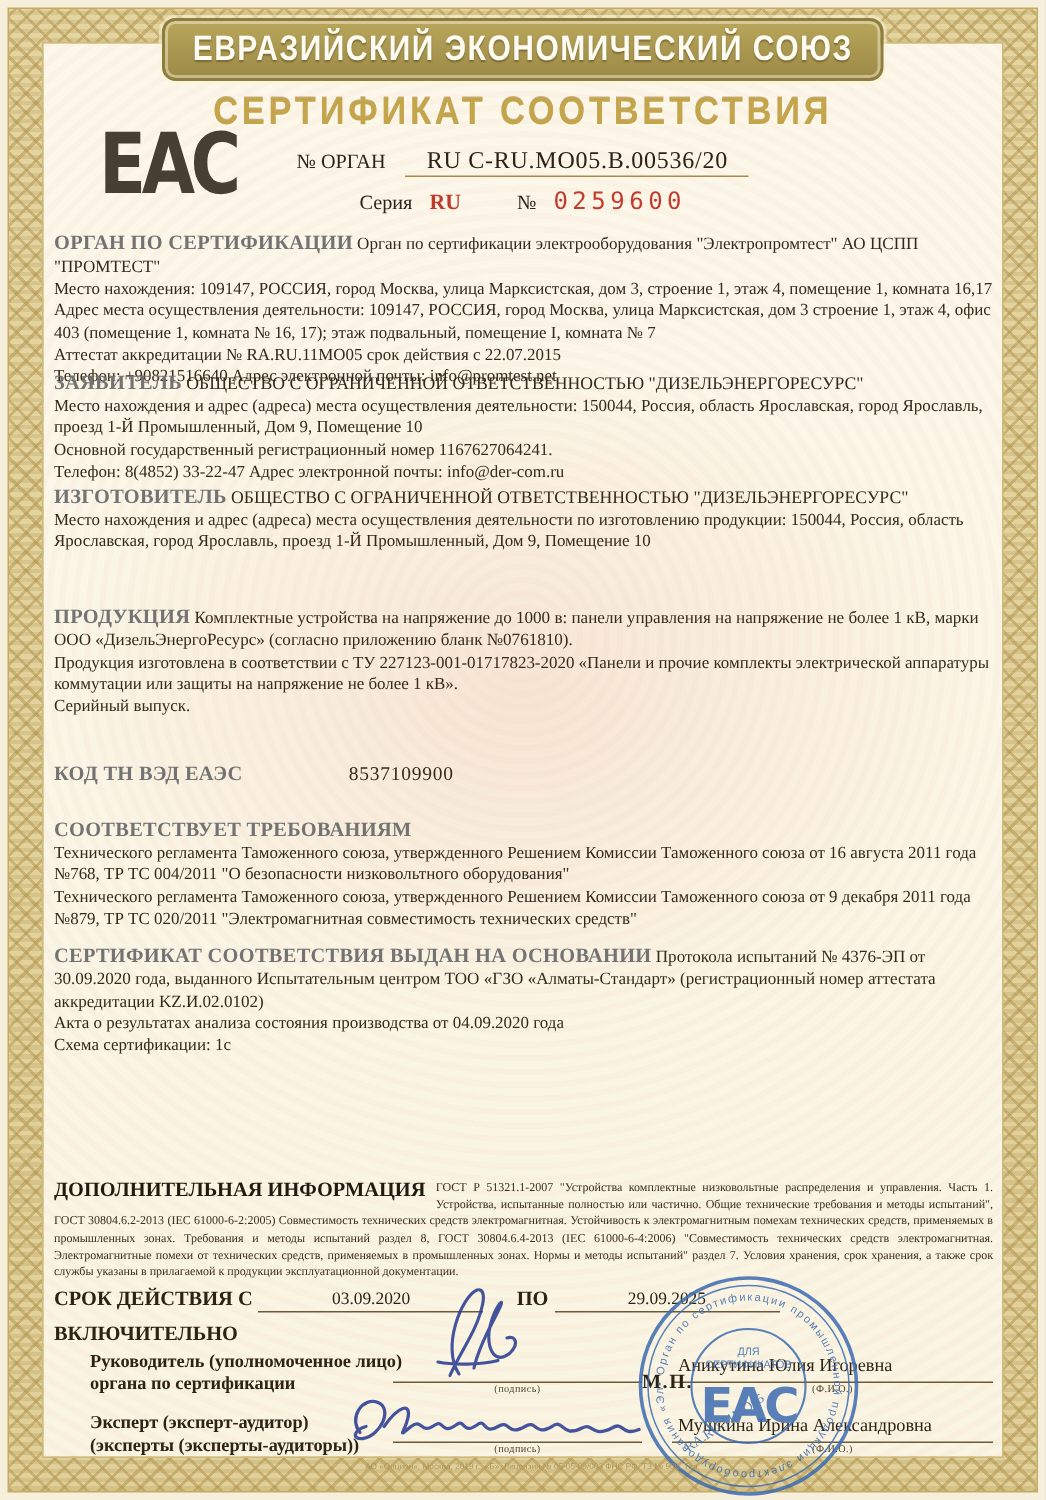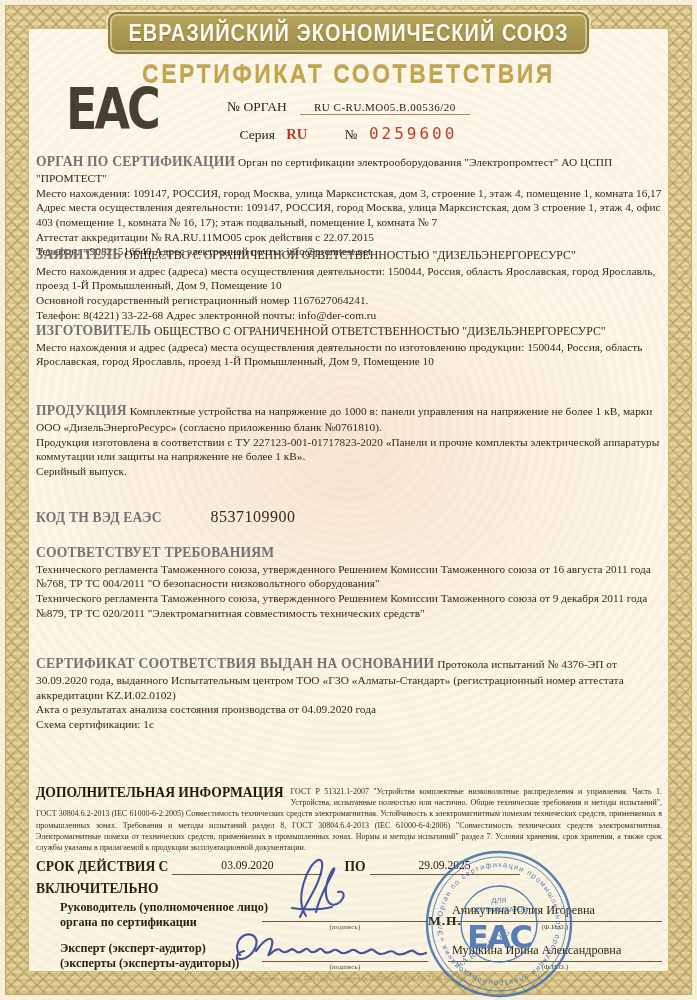--- a/index.html
+++ b/index.html
@@ -48,36 +48,36 @@
   .doc-title{
     left:0;right:0;top:61px;text-align:center;
     font-family:"Liberation Sans","DejaVu Sans",sans-serif;
     font-weight:bold;font-size:23px;letter-spacing:2.5px;color:#c5a54b;
     text-shadow:0 1px 0 rgba(255,252,235,.85), 0 -1px 0 rgba(128,98,38,.45);
     transform:scaleY(1.12);
   }
   .numrow{left:0;right:0;top:99px;text-align:center;font-size:13.5px;}
   .numrow .lbl{margin-right:10px;}
   .numrow .val{
-    font-size:11px;letter-spacing:.5px;border-bottom:1px solid #a58c4e;padding:0 14px 1px 14px;
+    font-size:16px;letter-spacing:.5px;border-bottom:1px solid #a58c4e;padding:0 14px 1px 14px;
   }
   .seriesrow{left:0;right:0;top:124px;text-align:center;font-size:13.5px;}
   .seriesrow .red{color:#c0392b;font-weight:bold;font-size:14.5px;}
   .seriesrow .series-val{margin:0 34px 0 8px;}
   .seriesrow .blank-val{
     font-family:"DejaVu Sans Mono","Liberation Mono",monospace;
     color:#c23b2c;font-size:16px;letter-spacing:3px;margin-left:8px;
   }
   
   .sec{left:36px;width:626px;line-height:1.3;font-size:11.3px;color:#332a1c;}
   .sec-head{font-weight:bold;font-size:13.6px;letter-spacing:.2px;color:#737373;}
   .lead{font-size:11.4px;}
   .lead-caps{font-size:11.8px;}
   .sec p{margin:0;padding:0;}
-  .code-val{font-size:16px;margin-left:46px;letter-spacing:.5px;}
+  .code-val{font-size:13px;margin-left:68px;letter-spacing:.5px;}
   
   .add-head{float:left;font-weight:bold;font-size:13.6px;margin-right:7px;line-height:1.05;color:#211a0f;}
   .add-text{font-size:8px;line-height:1.4;color:#3a2f1f;text-align:justify;}
   
   .validity{left:36px;width:626px;}
   .v-label{font-weight:bold;font-size:13.6px;}
   .v-slot{display:inline-block;width:150px;text-align:center;border-bottom:1px solid #6b5a3a;font-size:11.6px;vertical-align:bottom;padding-bottom:2px;}
   .v-po{margin:0 0 0 18px;}
   .v-incl{font-weight:bold;font-size:13.6px;margin-top:6px;}
   
@@ -128,21 +128,21 @@
     <p>Адрес места осуществления деятельности: 109147, РОССИЯ, город Москва, улица Марксистская, дом 3 строение 1, этаж 4, офис 403 (помещение 1, комната № 16, 17); этаж подвальный, помещение I, комната № 7</p>
     <p>Аттестат аккредитации № RA.RU.11МО05 срок действия с 22.07.2015</p>
     <p>Телефон: +90821516640 Адрес электронной почты: info@promtest.net</p>
   </div>
 
   <div class="abs sec" style="top:246px;">
     <p><span class="sec-head">ЗАЯВИТЕЛЬ</span>
        <span class="lead-caps">ОБЩЕСТВО С ОГРАНИЧЕННОЙ ОТВЕТСТВЕННОСТЬЮ "ДИЗЕЛЬЭНЕРГОРЕСУРС"</span></p>
     <p>Место нахождения и адрес (адреса) места осуществления деятельности: 150044, Россия, область Ярославская, город Ярославль, проезд 1-Й Промышленный, Дом 9, Помещение 10</p>
     <p>Основной государственный регистрационный номер 1167627064241.</p>
-    <p>Телефон: 8(4221) 33-22-68 Адрес электронной почты: info@der-com.ru</p>
+    <p>Телефон: 8(4852) 33-22-47 Адрес электронной почты: info@der-com.ru</p>
   </div>
 
   <div class="abs sec" style="top:322px;">
     <p><span class="sec-head">ИЗГОТОВИТЕЛЬ</span>
        <span class="lead-caps">ОБЩЕСТВО С ОГРАНИЧЕННОЙ ОТВЕТСТВЕННОСТЬЮ "ДИЗЕЛЬЭНЕРГОРЕСУРС"</span></p>
     <p>Место нахождения и адрес (адреса) места осуществления деятельности по изготовлению продукции: 150044, Россия, область Ярославская, город Ярославль, проезд 1-Й Промышленный, Дом 9, Помещение 10</p>
   </div>
 
   <div class="abs sec" style="top:402px;">
     <p><span class="sec-head">ПРОДУКЦИЯ</span>
@@ -155,21 +155,21 @@
     <p><span class="sec-head">КОД ТН ВЭД ЕАЭС</span>
        <span class="code-val">8537109900</span></p>
   </div>
 
   <div class="abs sec" style="top:544px;">
     <p><span class="sec-head">СООТВЕТСТВУЕТ ТРЕБОВАНИЯМ</span></p>
     <p>Технического регламента Таможенного союза, утвержденного Решением Комиссии Таможенного союза от 16 августа  2011 года №768, ТР ТС 004/2011 "О безопасности низковольтного оборудования"</p>
     <p>Технического регламента Таможенного союза, утвержденного Решением Комиссии Таможенного союза от 9 декабря 2011 года №879, ТР ТС 020/2011 "Электромагнитная совместимость технических средств"</p>
   </div>
 
-  <div class="abs sec" style="top:655px;">
+  <div class="abs sec" style="top:628px;">
     <p><span class="sec-head">СЕРТИФИКАТ СООТВЕТСТВИЯ  ВЫДАН НА ОСНОВАНИИ</span>
        <span class="lead">Протокола испытаний № 4376-ЭП от 30.09.2020 года, выданного Испытательным центром ТОО «ГЗО «Алматы-Стандарт» (регистрационный номер аттестата аккредитации KZ.И.02.0102)</span></p>
     <p>Акта о результатах анализа состояния производства от 04.09.2020 года</p>
     <p>Схема сертификации: 1с</p>
   </div>
 
   <div class="abs sec" style="top:786px;">
     <div class="add-head">ДОПОЛНИТЕЛЬНАЯ ИНФОРМАЦИЯ</div>
     <div class="add-text">ГОСТ Р 51321.1-2007 "Устройства комплектные низковольтные распределения и управления. Часть 1. Устройства, испытанные полностью или частично. Общие технические требования и методы испытаний", ГОСТ 30804.6.2-2013 (IEC 61000-6-2:2005) Совместимость технических средств электромагнитная. Устойчивость к электромагнитным помехам технических средств, применяемых в промышленных зонах. Требования и методы испытаний раздел 8, ГОСТ 30804.6.4-2013 (IEC 61000-6-4:2006) "Совместимость технических средств электромагнитная. Электромагнитные помехи от технических средств, применяемых в промышленных зонах. Нормы и методы испытаний" раздел 7. Условия хранения, срок хранения, а также срок службы указаны в прилагаемой к продукции эксплуатационной документации.</div>
   </div>

